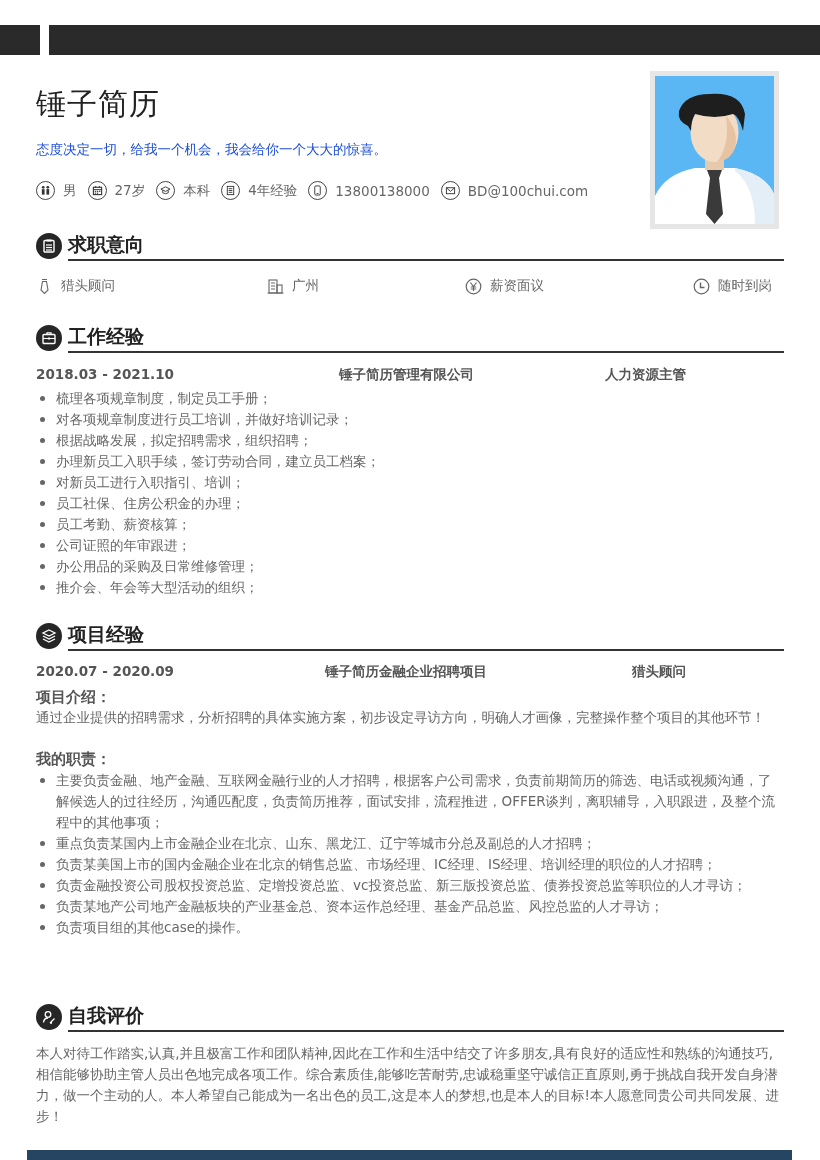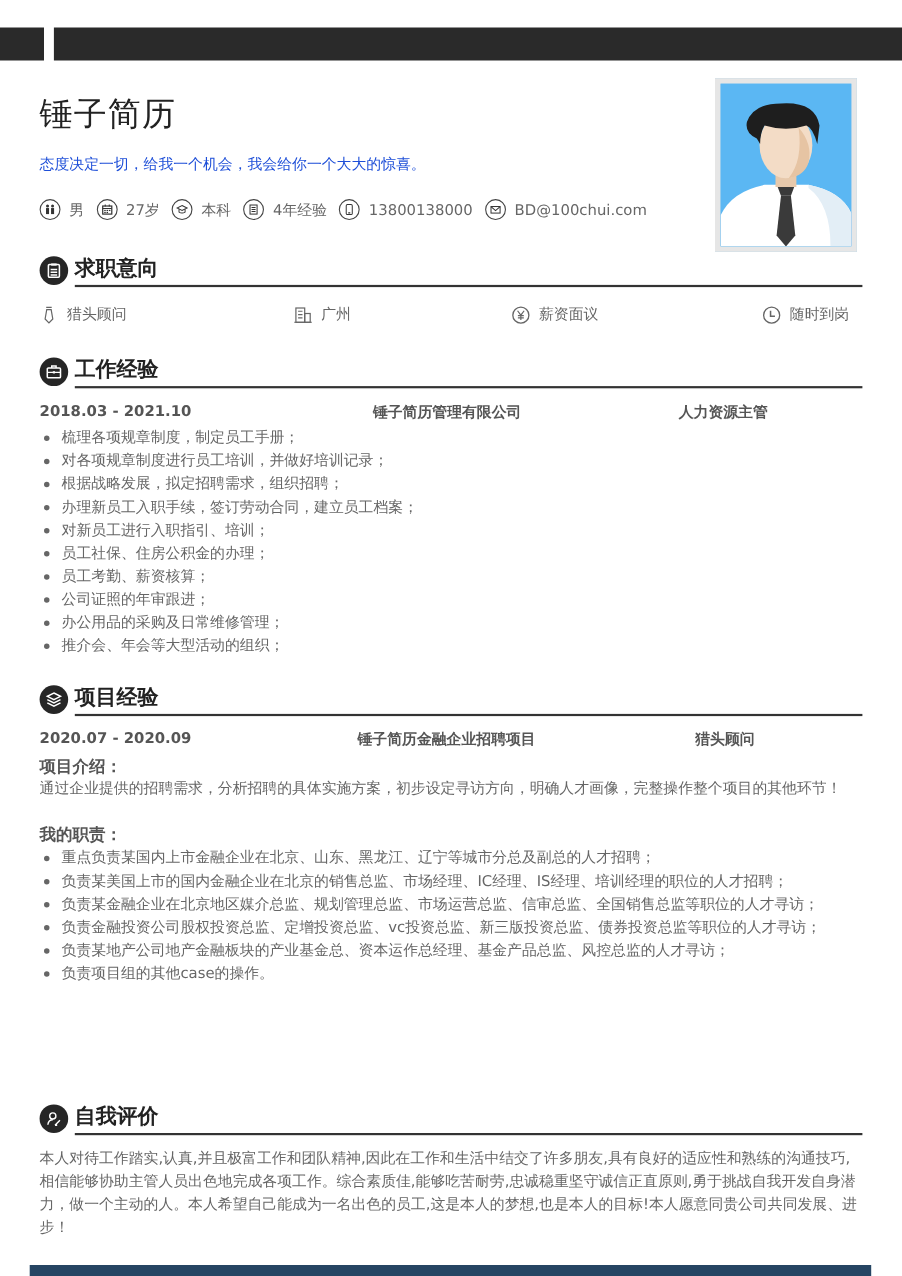--- a/index.html
+++ b/index.html
@@ -189,21 +189,21 @@
         <rect x="7" y="7.5" width="2" height="2" fill="#fff"></rect>
       </svg>
   </span>
   <span class="sec-title">工作经验</span>
   <span class="sec-line"></span>
 </div>
 
 <div class="entry-row" style="top:366px;">
   <span style="left:0;">2018.03 - 2021.10</span>
   <span style="left:303px;">锤子简历管理有限公司</span>
-  <span style="left:581px;">人力资源主管</span>
+  <span style="left:569px;">人力资源主管</span>
 </div>
 
 <ul class="bullets" style="top:388px;">
   <li>梳理各项规章制度，制定员工手册；</li>
   <li>对各项规章制度进行员工培训，并做好培训记录；</li>
   <li>根据战略发展，拟定招聘需求，组织招聘；</li>
   <li>办理新员工入职手续，签订劳动合同，建立员工档案；</li>
   <li>对新员工进行入职指引、培训；</li>
   <li>员工社保、住房公积金的办理；</li>
   <li>员工考勤、薪资核算；</li>
@@ -228,23 +228,23 @@
   <span style="left:0;">2020.07 - 2020.09</span>
   <span style="left:289px;">锤子简历金融企业招聘项目</span>
   <span style="left:596px;">猎头顾问</span>
 </div>
 
 <div class="sub-label" style="top:688px;">项目介绍：</div>
 <div class="para" style="top:707px;">通过企业提供的招聘需求，分析招聘的具体实施方案，初步设定寻访方向，明确人才画像，完整操作整个项目的其他环节！</div>
 <div class="sub-label" style="top:750px;">我的职责：</div>
 
 <ul class="bullets" style="top:770px; width:748px;">
+  <li>主要负责金融、地产金融、互联网金融行业的人才招聘，根据客户公司需求，负责前期简历的筛选、电话或视频沟通，了解候选人的过往经历，沟通匹配度，负责简历推荐，面试安排，流程推进，OFFER谈判，离职辅导，入职跟进，及整个流程中的其他事项；</li>
   <li>重点负责某国内上市金融企业在北京、山东、黑龙江、辽宁等城市分总及副总的人才招聘；</li>
   <li>负责某美国上市的国内金融企业在北京的销售总监、市场经理、IC经理、IS经理、培训经理的职位的人才招聘；</li>
-  <li>负责某金融企业在北京地区媒介总监、规划管理总监、市场运营总监、信审总监、全国销售总监等职位的人才寻访；</li>
   <li>负责金融投资公司股权投资总监、定增投资总监、vc投资总监、新三版投资总监、债券投资总监等职位的人才寻访；</li>
   <li>负责某地产公司地产金融板块的产业基金总、资本运作总经理、基金产品总监、风控总监的人才寻访；</li>
   <li>负责项目组的其他case的操作。</li>
 </ul>
 
 <div class="section-head" style="top:1002px;">
   <span class="sec-icon">
     <svg viewBox="0 0 16 16">
         <circle cx="7" cy="5.5" r="2.8" fill="none" stroke="#fff" stroke-width="1.3"></circle>
         <path d="M2.5 13.5 Q3 9 7 9" fill="none" stroke="#fff" stroke-width="1.3"></path>

